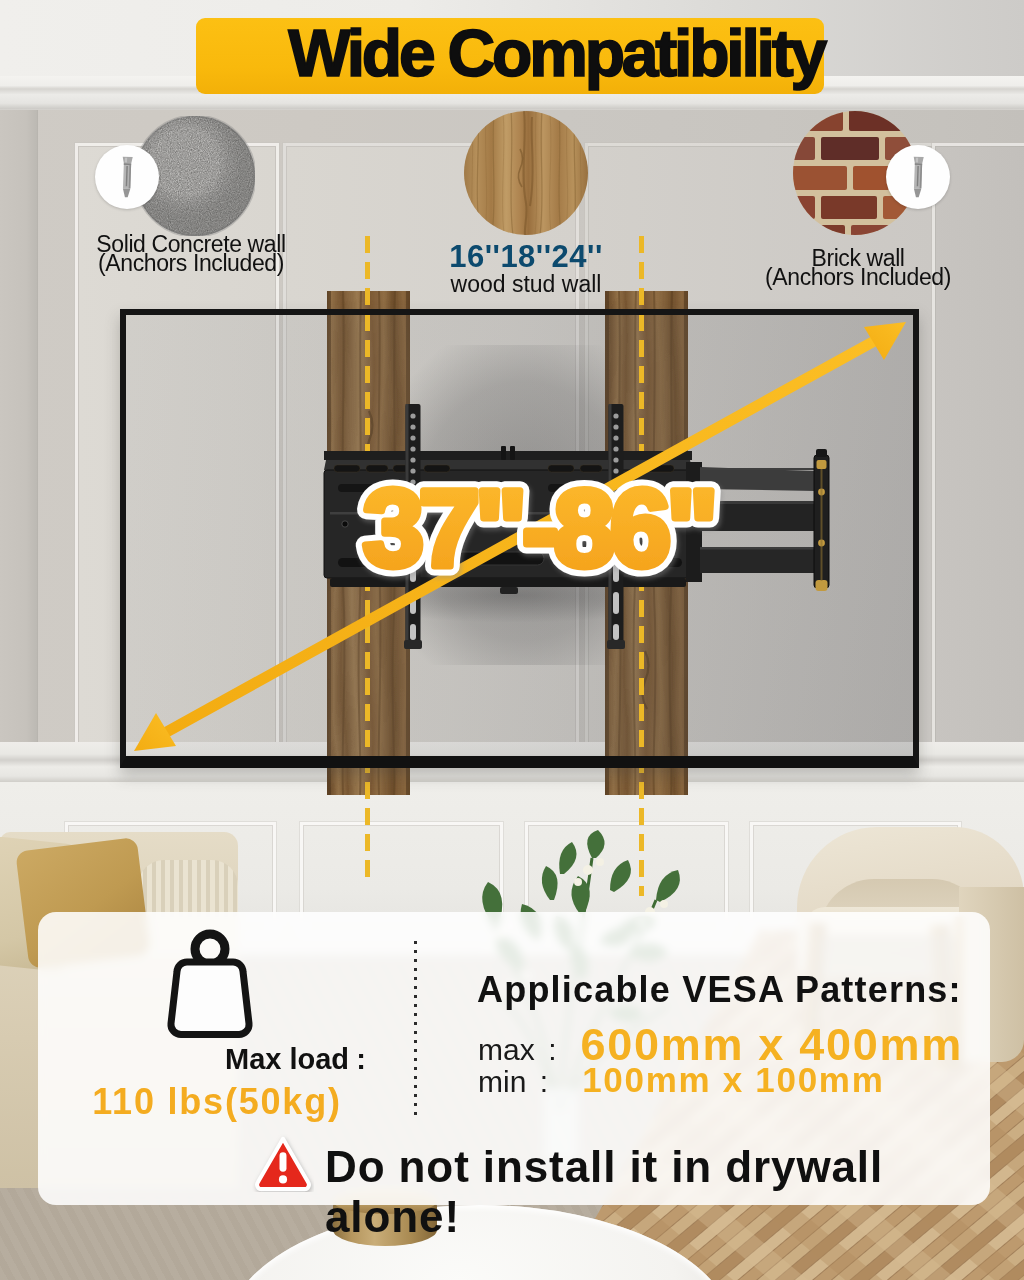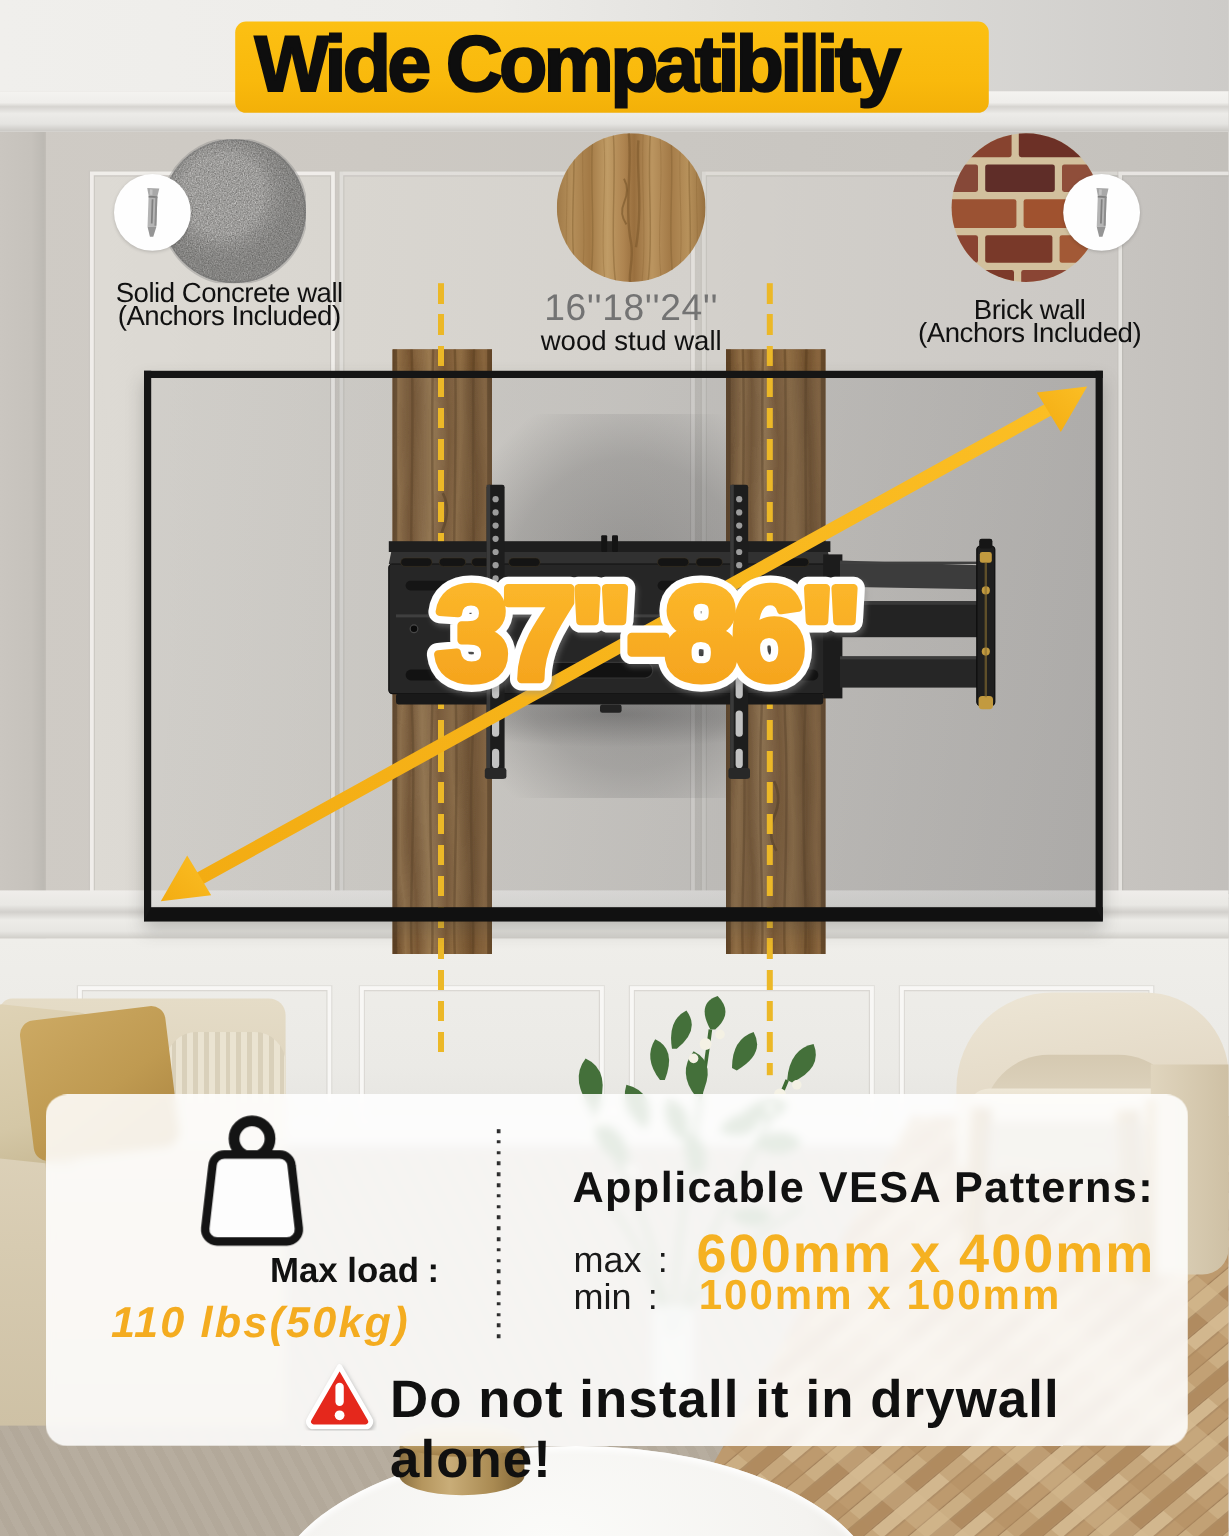--- a/index.html
+++ b/index.html
@@ -409,21 +409,21 @@
     </defs>
     <g filter="url(#tsh)">
       <text x="538" y="566" text-anchor="middle" font-family="Liberation Sans, sans-serif" font-weight="bold" font-size="110" letter-spacing="-5" fill="none" stroke="#FFFFFF" stroke-width="19" stroke-linejoin="round">37"-86"</text>
       <text x="538" y="566" text-anchor="middle" font-family="Liberation Sans, sans-serif" font-weight="bold" font-size="110" letter-spacing="-5" fill="url(#goldg)" stroke="url(#goldg)" stroke-width="7" stroke-linejoin="round">37"-86"</text>
     </g>
   </svg>
 
   <div class="abs" style="left:196px;top:18px;width:628px;height:76px;border-radius:9px;
        background:linear-gradient(180deg,#FCC013 0%,#F9B90C 65%,#F3B008 100%);"></div>
 
-  <div class="abs" style="left:196px;top:18px;width:628px;height:70px;text-align:left;
+  <div class="abs" style="left:196px;top:18px;width:628px;height:70px;text-align:right;
        font-size:66px;font-weight:bold;color:#0E0E0E;letter-spacing:-3.2px;padding-left:16px;box-sizing:border-box;
        -webkit-text-stroke:1.7px #0E0E0E;line-height:70px;">Wide Compatibility</div>
 
   <svg class="abs" style="left:135px;top:116px;" width="120" height="120" viewBox="0 0 120 120">
     <defs>
       <filter id="cnoise" color-interpolation-filters="sRGB">
         <feTurbulence type="fractalNoise" baseFrequency="0.9" numOctaves="2" seed="5"></feTurbulence>
         <feColorMatrix type="matrix" values="0.30 0.30 0.30 0 0.17  0.30 0.30 0.30 0 0.165  0.30 0.30 0.30 0 0.16  0 0 0 0 1"></feColorMatrix>
       </filter>
       <clipPath id="ccl">
@@ -538,38 +538,38 @@
       <rect x="10.9" y="12" width="1.6" height="22" fill="#808080"></rect>
       <rect x="8" y="9" width="8" height="1.6" fill="#7E7E7E"></rect>
       <rect x="14.2" y="10" width="1.8" height="26" fill="#8D8D8D"></rect>
       <rect x="9" y="3" width="2.4" height="5" fill="#C2C2C2"></rect>
     </g>
   </svg>
 
   <div class="abs" style="left:41px;top:235px;width:300px;text-align:center;font-size:23px;color:#111;
        letter-spacing:-0.4px;line-height:19px;">Solid Concrete wall<br>(Anchors Included)</div>
 
-  <div class="abs" style="left:376px;top:239px;width:300px;text-align:center;font-size:31px;font-weight:normal;color:#737373;letter-spacing:0.5px;">16''18''24''</div>
+  <div class="abs" style="left:376px;top:239px;width:300px;text-align:center;font-size:31px;font-weight:bold;color:#0c4a6e;letter-spacing:0.5px;">16''18''24''</div>
 
   <div class="abs" style="left:376px;top:271px;width:300px;text-align:center;font-size:23px;color:#111;">wood stud wall</div>
 
   <div class="abs" style="left:708px;top:249px;width:300px;text-align:center;font-size:23px;color:#111;
        letter-spacing:-0.4px;line-height:19px;">Brick wall<br>(Anchors Included)</div>
 
   <div class="abs" style="left:38px;top:912px;width:952px;height:293px;border-radius:18px;
        background:rgba(255,255,255,0.87);backdrop-filter:blur(4px);"></div>
 
   <svg class="abs" style="left:156px;top:926px;" width="110" height="118" viewBox="0 0 110 118">
     <circle cx="54" cy="23" r="15" fill="none" stroke="#141414" stroke-width="9"></circle>
     <path d="M31 36 h46 a10 10 0 0 1 10 9.5 l6 52 a10 10 0 0 1 -10 11 h-58 a10 10 0 0 1 -10 -11 l6 -52 a10 10 0 0 1 10 -9.5 z" fill="#FDFDFD" stroke="#141414" stroke-width="7"></path>
   </svg>
 
   <div class="abs" style="left:66px;top:1043px;width:300px;text-align:right;font-size:29px;font-weight:bold;color:#111;">Max load :</div>
 
-  <div class="abs" style="left:41px;top:1081px;width:352px;text-align:center;font-size:36px;font-weight:bold;color:#F4AC20;letter-spacing:1.8px;font-style:italic;">110 lbs(50kg)</div>
+  <div class="abs" style="left:41px;top:1081px;width:352px;text-align:center;font-size:36px;font-weight:bold;color:#F4AC20;letter-spacing:1.8px;">110 lbs(50kg)</div>
 
   <div class="abs" style="left:414px;top:941px;width:3px;height:177px;
        background:repeating-linear-gradient(180deg,#2B2B2B 0 3px,rgba(0,0,0,0) 3px 9px);"></div>
 
   <div class="abs" style="left:477px;top:969px;width:520px;font-size:36px;font-weight:bold;color:#111;letter-spacing:1.2px;">Applicable VESA Patterns:</div>
 
   <div class="abs" style="left:478px;top:1019px;width:520px;font-size:30px;color:#1a1a1a;">max  :<span style="font-weight:bold;color:#F5B121;font-size:45px;letter-spacing:1.7px;margin-left:24px;">600mm x 400mm</span></div>
 
   <div class="abs" style="left:478px;top:1060px;width:520px;font-size:30px;color:#1a1a1a;">min  :<span style="font-weight:bold;color:#F5B121;font-size:35px;letter-spacing:1.7px;margin-left:34px;">100mm x 100mm</span></div>
 

